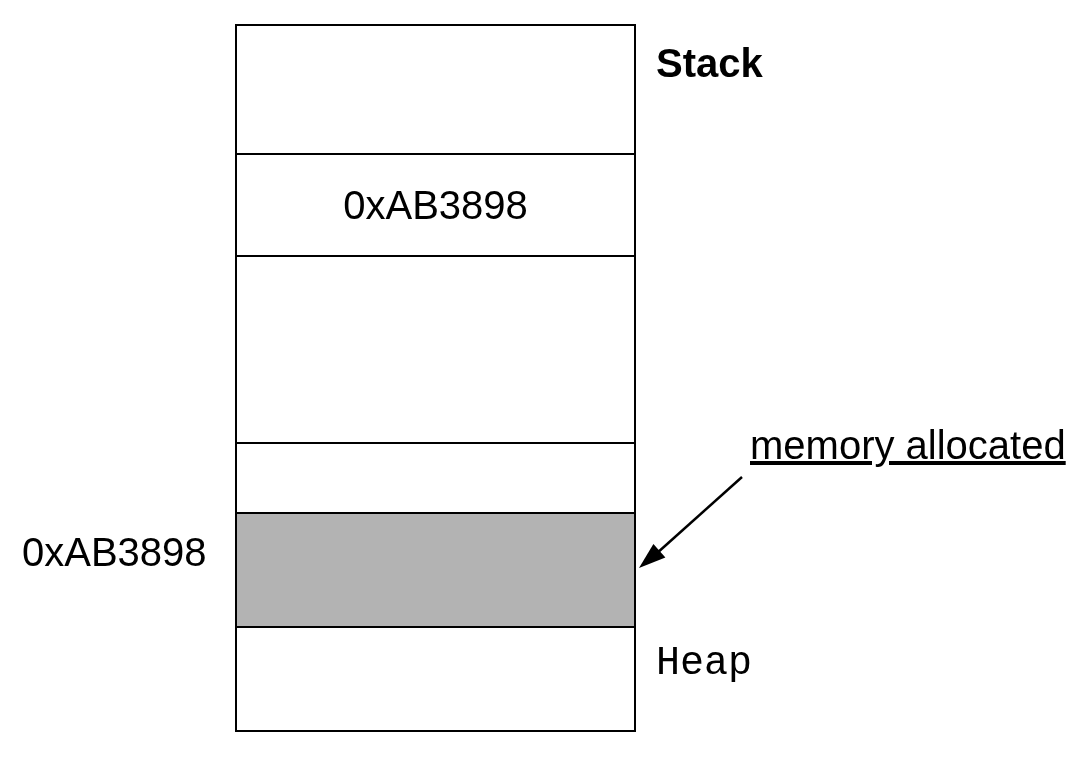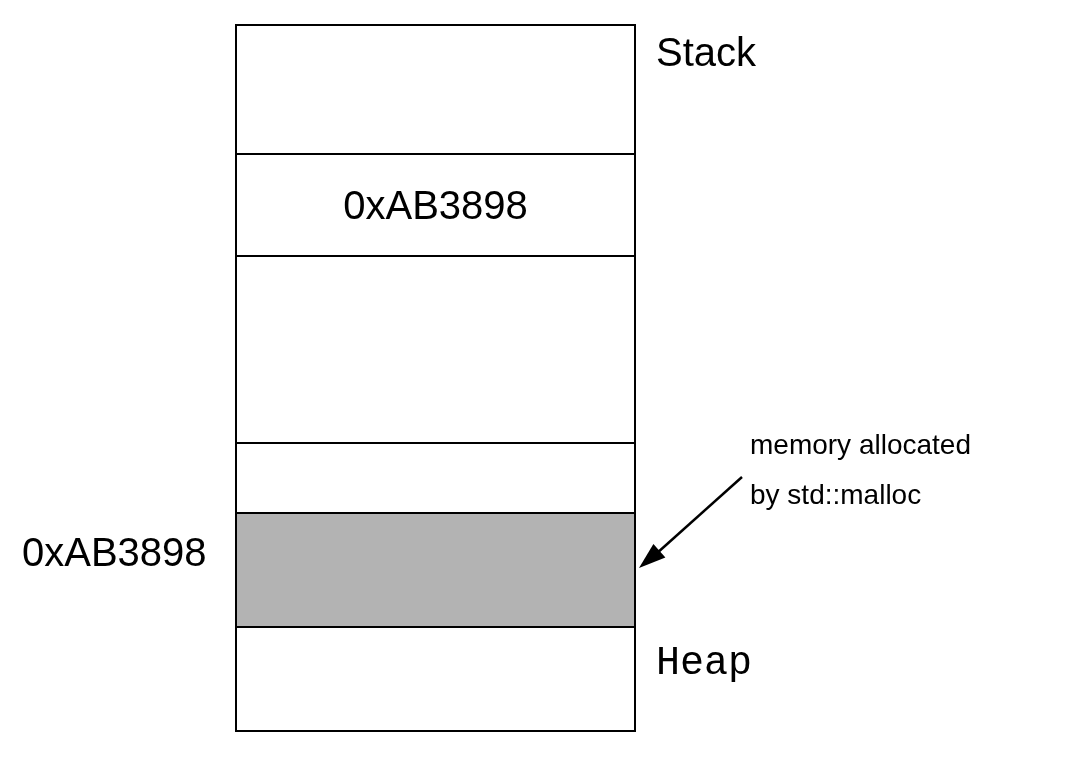--- a/index.html
+++ b/index.html
@@ -41,30 +41,31 @@
   .seg-3 { top: 231px; height: 187px; }
   .seg-4 { top: 418px; height: 70px;  }
   .seg-5 { top: 488px; height: 114px; }
   .seg-6 { top: 602px; height: 102px; border-bottom: none; }
   .side-label {
     position: absolute;
     font-size: 40px;
     line-height: 48px;
     white-space: nowrap;
   }
-  .stack-label { left: 656px; top: 28px; }
+  .stack-label { left: 656px; top: 39px; font-weight: bold; }
   .heap-label  { left: 656px; top: 640px; font-family: Liberation Mono, monospace; }
   .heap-address-label { left: 22px; top: 528px; }
   .annotation {
     position: absolute;
     left: 750px;
     top: 420px;
-    font-size: 28px;
+    font-size: 40px;
     line-height: 50px;
     white-space: nowrap;
+    text-decoration: underline;
   }
   .arrow-overlay {
     position: absolute;
     left: 0;
     top: 0;
     width: 1090px;
     height: 757px;
     pointer-events: none;
   }
 </style>
@@ -85,21 +86,20 @@
   </div>
 
   <div class="side-label stack-label">Stack</div>
 
   <div class="side-label heap-label">Heap</div>
 
   <div class="side-label heap-address-label">0xAB3898</div>
 
   <div class="annotation">
     <div>memory allocated</div>
-    <div>by std::malloc</div>
   </div>
 
   <svg class="arrow-overlay" viewBox="0 0 1090 757" xmlns="http://www.w3.org/2000/svg">
     <line x1="742" y1="477" x2="656" y2="554" stroke="#000000" stroke-width="2.5"></line>
     <polygon points="639,568 653.4,544.0 665.4,557.4" fill="#000000"></polygon>
   </svg>
 
 </div>
 
 </body></html>

